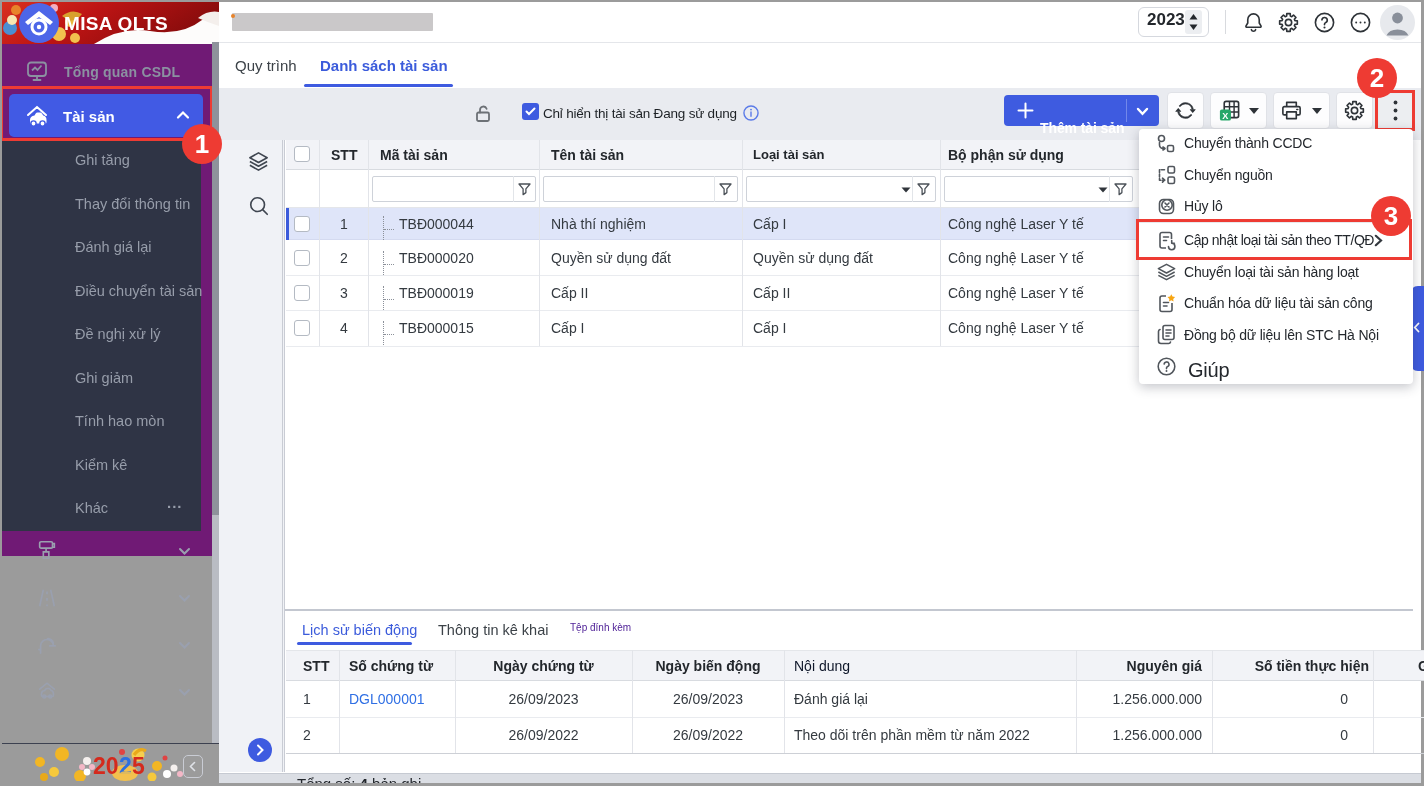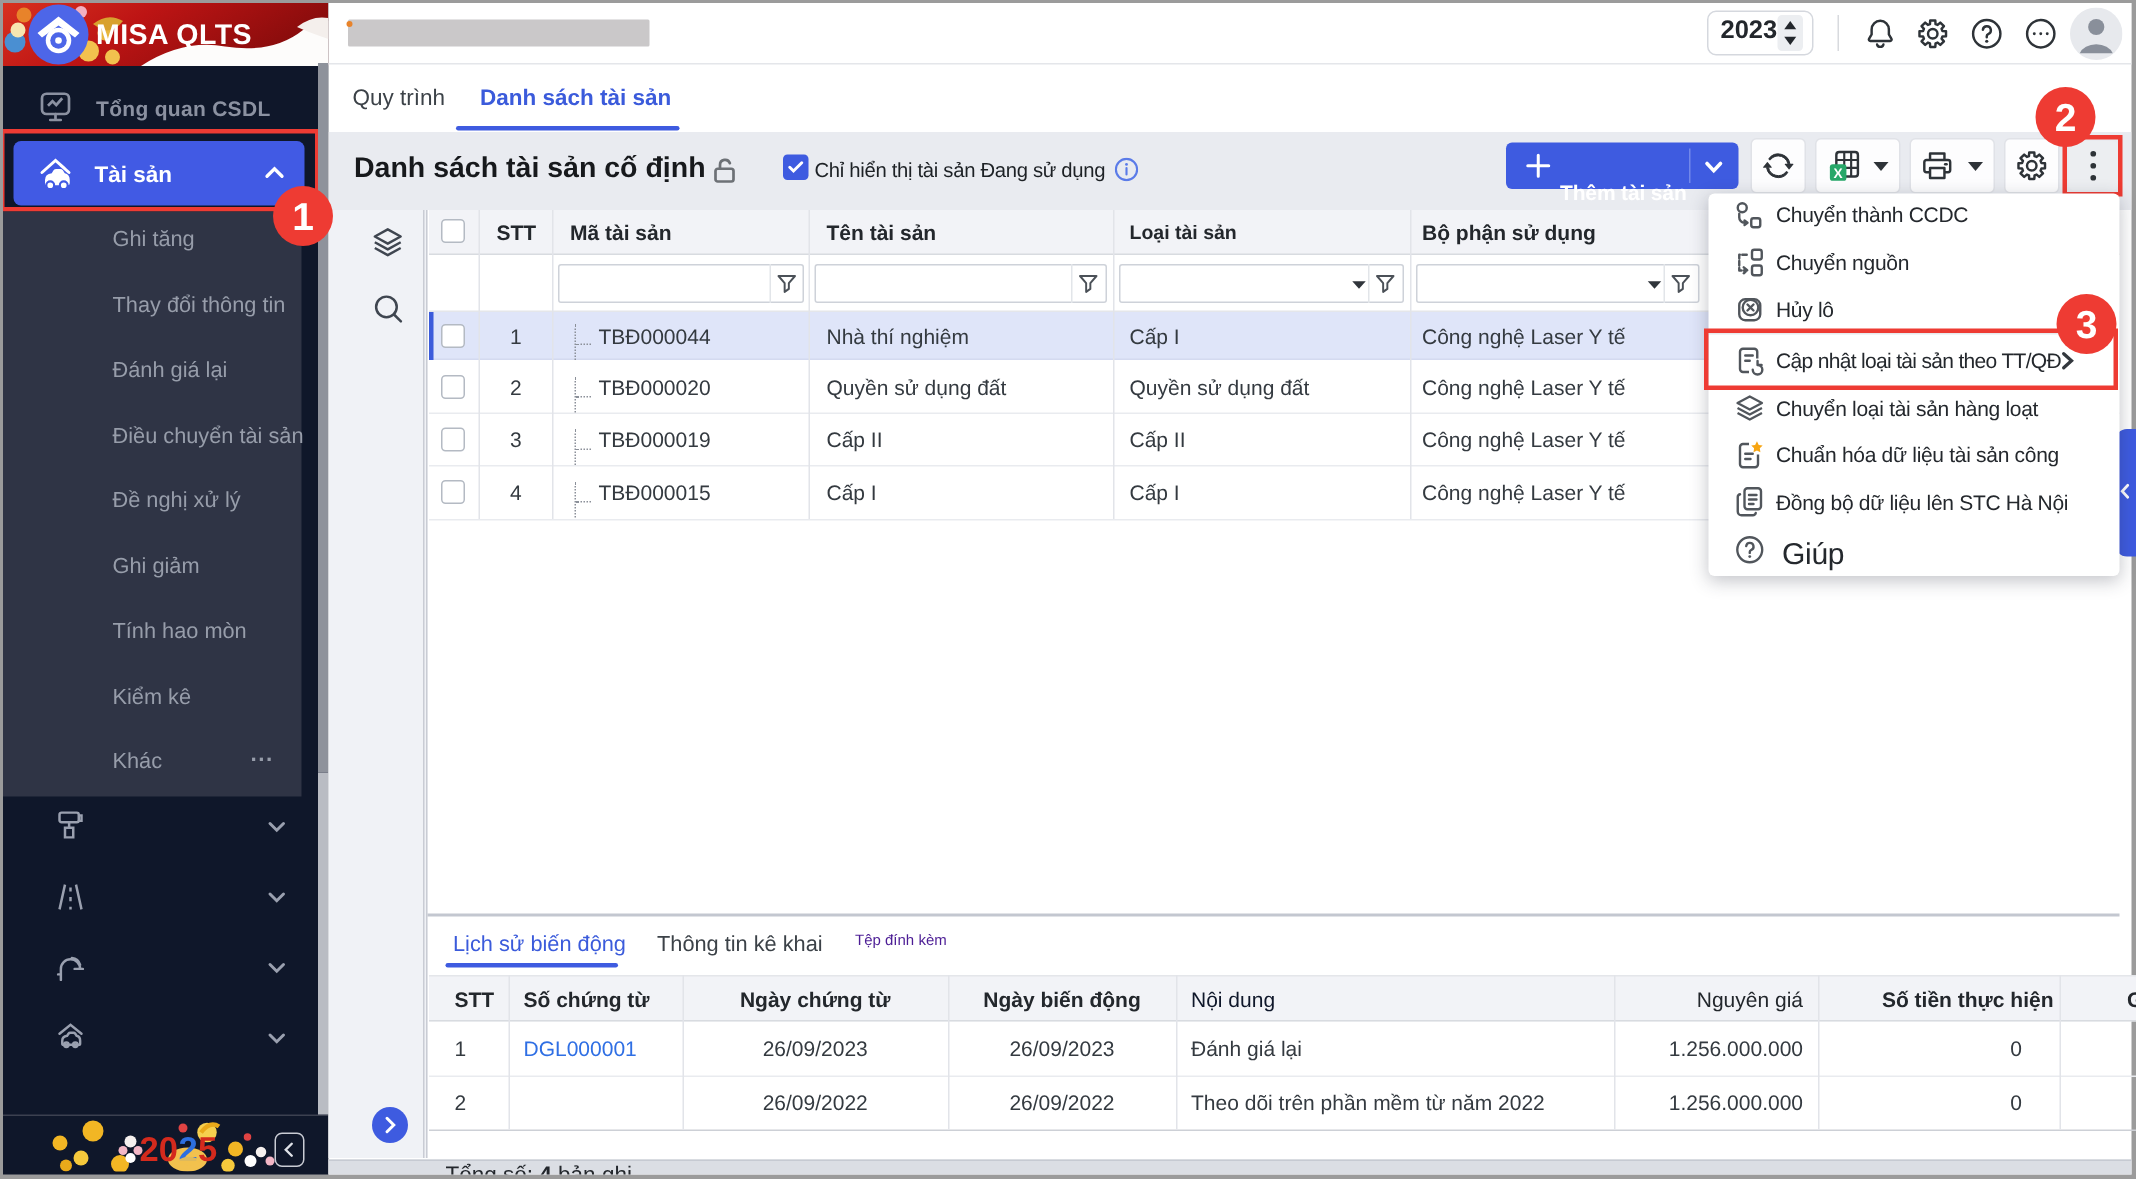--- a/index.html
+++ b/index.html
@@ -2,21 +2,21 @@
 <html><head><meta charset="utf-8">
 <style>
 *{margin:0;padding:0;box-sizing:border-box}
 html,body{width:1424px;height:786px;overflow:hidden}
 body{font-family:"Liberation Sans",sans-serif;background:#9b9b9b;position:relative}
 .abs{position:absolute;white-space:nowrap}
 .ic{display:block}
 </style></head>
 <body>
 
-<div class="abs" style="left:2px;top:2px;width:217px;height:781px;background:#0f172a;overflow:hidden">
+<div class="abs" style="left:2px;top:2px;width:217px;height:554px;background:#701a75;overflow:hidden">
 
   <svg class="abs ic" style="left:0;top:0" width="217" height="42" viewBox="0 0 217 42">
     <rect width="217" height="42" fill="#cf1b1b"></rect>
     <rect width="217" height="42" fill="url(#bg1)"></rect>
     <defs>
         <linearGradient id="bg1" x1="0" y1="0" x2="1" y2="0.3">
       <stop offset="0" stop-color="#d8311f"></stop>
           <stop offset=".45" stop-color="#bd1414"></stop>
           <stop offset="1" stop-color="#870c0c"></stop>
     </linearGradient>
@@ -179,21 +179,20 @@
   <circle cx="17.5" cy="17.5" r="17.5" fill="#e7e9ed"></circle>
   <circle cx="17.5" cy="13" r="5.4" fill="#898f9a"></circle>
   <path d="M6.5 30.5 a11.5 8.5 0 0 1 22 0 Z" fill="#898f9a"></path>
  </svg>
 
  <div class="abs" style="left:16px;top:55px;font-size:15px;color:#3c4248">Quy trình</div>
  <div class="abs" style="left:101px;top:55px;font-size:15px;color:#3b5bdb;font-weight:bold">Danh sách tài sản</div>
  <div class="abs" style="left:85px;top:82px;width:149px;height:3px;background:#3e5be0;border-radius:2px"></div>
 
  <div class="abs" style="left:0;top:86px;width:1202px;height:52px;background:#e9ebf0"></div>
- <div class="abs" style="left:17px;top:100px;font-size:19px;font-weight:bold;color:#17191c">Danh sách tài sản cố định</div>
  <svg class="abs ic" style="left:255px;top:102px" width="18" height="19" viewBox="0 0 18 19" fill="none" stroke="#6d7176" stroke-width="1.8">
   <rect x="3" y="8.5" width="12" height="8.5" rx="1.5"></rect>
       <path d="M6 8.5 V6 a3.4 3.4 0 0 1 6.6 -1.2" stroke-linecap="round"></path>
  </svg>
  <div class="abs" style="left:303px;top:101px;width:17px;height:17px;background:#3e5be0;border-radius:3px"></div>
  <svg class="abs ic" style="left:306px;top:105px" width="11" height="9" viewBox="0 0 11 9" fill="none" stroke="#fff" stroke-width="2" stroke-linecap="round">
       <path d="M1.5 4.5 L4 7 L9.5 1.5"></path>
     </svg>
  <div class="abs" style="left:324px;top:104px;font-size:13.5px;letter-spacing:-0.2px;color:#1d2125">Chỉ hiển thị tài sản Đang sử dụng</div>
  <svg class="abs ic" style="left:524px;top:103px" width="16" height="16" viewBox="0 0 17 17" fill="none" stroke="#5b7be8" stroke-width="1.5">
@@ -349,21 +348,21 @@
 <div class="abs" style="left:302px;top:622px;font-size:14.5px;color:#3b5bdb">Lịch sử biến động</div>
 <div class="abs" style="left:438px;top:622px;font-size:14.5px;color:#3c4248">Thông tin kê khai</div>
 <div class="abs" style="left:570px;top:622px;font-size:10px;color:#4c1d95">Tệp đính kèm</div>
 <div class="abs" style="left:297px;top:642px;width:115px;height:3px;background:#3e5be0;border-radius:2px"></div>
 <div class="abs" style="left:286px;top:650px;width:1138px;height:31px;background:#f2f3f7;border-top:1px solid #e4e6ea;border-bottom:1px solid #d8dbe0"></div>
 <div class="abs" style="left:303px;top:658px;font-size:14px;font-weight:bold;color:#23272c">STT</div>
 <div class="abs" style="left:349px;top:658px;font-size:14px;font-weight:bold;color:#23272c">Số chứng từ</div>
 <div class="abs" style="left:455px;top:658px;width:177px;text-align:center;font-size:14px;font-weight:bold;color:#23272c">Ngày chứng từ</div>
 <div class="abs" style="left:632px;top:658px;width:152px;text-align:center;font-size:14px;font-weight:bold;color:#23272c">Ngày biến động</div>
 <div class="abs" style="left:794px;top:658px;font-size:14px;font-weight:normal;color:#0f172a">Nội dung</div>
-<div class="abs" style="left:1076px;top:658px;width:126px;text-align:right;font-size:14px;font-weight:normal;color:#23272c">Nguyên giá</div>
+<div class="abs" style="left:1076px;top:658px;width:126px;text-align:right;font-size:14px;font-weight:bold;color:#23272c">Nguyên giá</div>
 <div class="abs" style="left:1212px;top:658px;width:157px;text-align:right;font-size:14px;font-weight:bold;color:#23272c">Số tiền thực hiện</div>
 <div class="abs" style="left:1418px;top:658px;font-size:14px;font-weight:bold;color:#23272c">Giá trị còn lại</div>
 <div class="abs" style="left:286px;top:717px;width:1138px;height:1px;background:#e9ebef"></div>
 <div class="abs" style="left:286px;top:753px;width:1138px;height:1px;background:#cdd0d6"></div>
 <div class="abs" style="left:339px;top:650px;width:1px;height:103px;background:#e2e4e9"></div>
 <div class="abs" style="left:455px;top:650px;width:1px;height:103px;background:#e2e4e9"></div>
 <div class="abs" style="left:632px;top:650px;width:1px;height:103px;background:#e2e4e9"></div>
 <div class="abs" style="left:784px;top:650px;width:1px;height:103px;background:#e2e4e9"></div>
 <div class="abs" style="left:1076px;top:650px;width:1px;height:103px;background:#e2e4e9"></div>
 <div class="abs" style="left:1212px;top:650px;width:1px;height:103px;background:#e2e4e9"></div>

